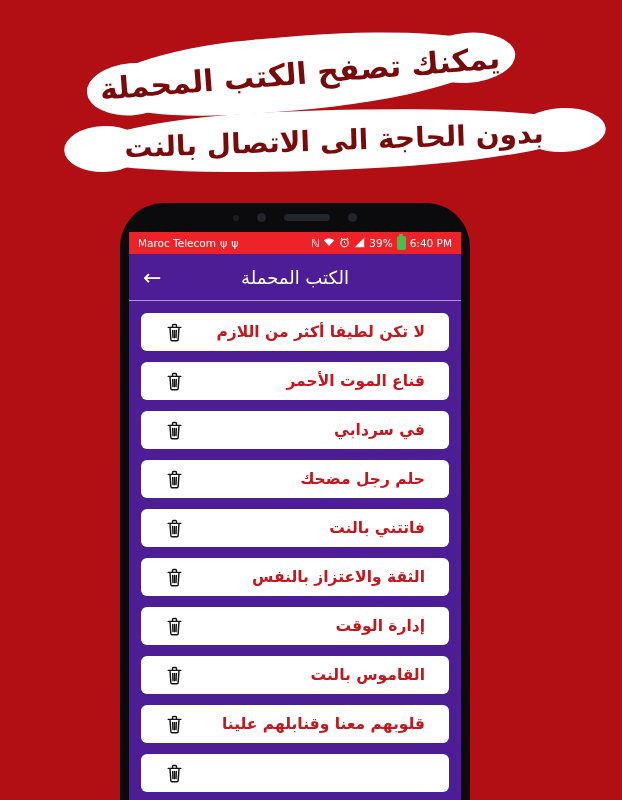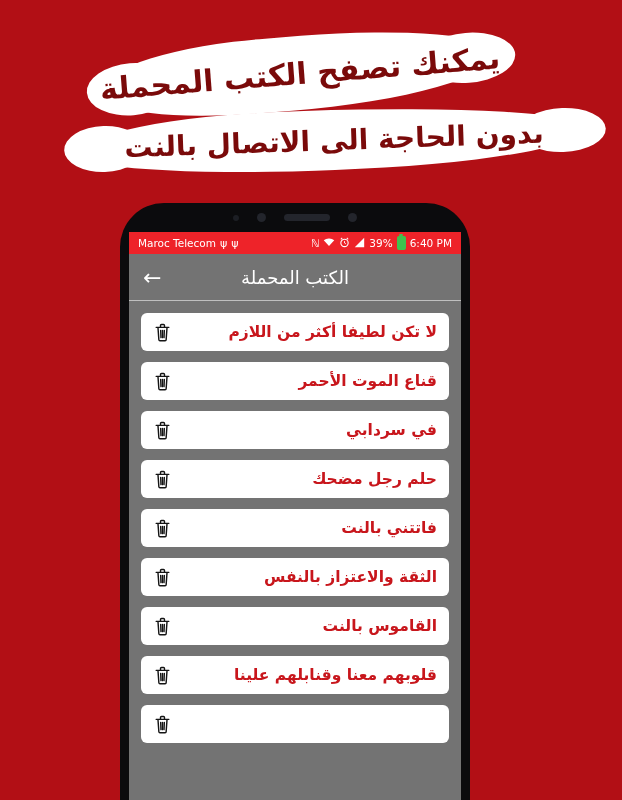--- a/index.html
+++ b/index.html
@@ -41,21 +41,21 @@
     background:#0b0b0d;border-radius:44px 44px 0 0;
     padding:0 9px;box-sizing:border-box;
   }
   .bezel-top{
     height:29px;display:flex;align-items:center;justify-content:center;gap:18px;position:relative;
   }
   .pdot{width:9px;height:9px;border-radius:50%;background:#23252c;display:inline-block;}
   .pdot.small{width:6px;height:6px;background:#1c1e24;}
   .speaker{width:46px;height:7px;border-radius:4px;background:#23252c;display:inline-block;}
   
-  .screen{background:#737373;height:568px;overflow:hidden;}
+  .screen{background:#4c1d95;height:568px;overflow:hidden;}
   .status-bar{
     height:22px;background:#ee2329;color:#fff;font-size:10.5px;
     display:flex;align-items:center;justify-content:space-between;padding:0 9px;
   }
   .sb-left,.sb-right{display:flex;align-items:center;gap:4px;}
   .sb-left .usb{font-size:11px;}
   .battery{
     width:9px;height:14px;background:#3fc24e;border-radius:2px;position:relative;display:inline-block;
   }
   .battery::before{
@@ -65,21 +65,21 @@
     height:46px;display:flex;align-items:center;padding:0 14px;
     border-bottom:1px solid rgba(255,255,255,.55);
   }
   .back{color:#fff;font-size:22px;width:40px;cursor:pointer;}
   .app-title{flex:1;text-align:center;color:#fff;font-weight:normal;font-size:18px;direction:rtl;}
   .back-spacer{width:40px;}
   
   .book-list{padding:12px 12px 0 12px;}
   .row{
     background:#fff;border-radius:6px;height:38px;margin-bottom:11px;
-    display:flex;align-items:center;padding:0 10px;box-sizing:border-box;
+    display:flex;align-items:center;padding:0 22px;box-sizing:border-box;
   }
   .trash{width:22px;display:flex;align-items:center;justify-content:center;cursor:pointer;}
   .book-title{
     flex:1;direction:rtl;text-align:left;unicode-bidi:plaintext;
     color:#c8161c;font-weight:bold;font-size:15.5px;white-space:nowrap;
   }
   
   .row .book-title{text-align:right;padding-right:2px;}
 </style>
 </head>
@@ -230,20 +230,35 @@
                 <path d="M6.3 6.8l1.1 15.4c.1.8.7 1.3 1.4 1.3h6.4c.8 0 1.4-.5 1.4-1.3l1.1-15.4"></path>
                 <path d="M9.7 10.5l.4 9"></path>
                 <path d="M14.3 10.5l-.4 9"></path>
                 <path d="M12 10.5v9"></path>
               </g>
             </svg>
         </span>
         <span class="book-title">الثقة والاعتزاز بالنفس</span>
       </div>
 
+      <div class="row">
+        <span class="trash">
+          <svg viewBox="0 0 24 26" width="19" height="21">
+              <g fill="none" stroke="#141414" stroke-width="1.8" stroke-linecap="round">
+                <path d="M4 6.5h16"></path>
+                <path d="M9.5 6V4.2c0-.7.5-1.2 1.2-1.2h2.6c.7 0 1.2.5 1.2 1.2V6"></path>
+                <path d="M6.3 6.8l1.1 15.4c.1.8.7 1.3 1.4 1.3h6.4c.8 0 1.4-.5 1.4-1.3l1.1-15.4"></path>
+                <path d="M9.7 10.5l.4 9"></path>
+                <path d="M14.3 10.5l-.4 9"></path>
+                <path d="M12 10.5v9"></path>
+              </g>
+            </svg>
+        </span>
+        <span class="book-title">إدارة الوقت</span>
+      </div>
 
       <div class="row">
         <span class="trash">
           <svg viewBox="0 0 24 26" width="19" height="21">
               <g fill="none" stroke="#141414" stroke-width="1.8" stroke-linecap="round">
                 <path d="M4 6.5h16"></path>
                 <path d="M9.5 6V4.2c0-.7.5-1.2 1.2-1.2h2.6c.7 0 1.2.5 1.2 1.2V6"></path>
                 <path d="M6.3 6.8l1.1 15.4c.1.8.7 1.3 1.4 1.3h6.4c.8 0 1.4-.5 1.4-1.3l1.1-15.4"></path>
                 <path d="M9.7 10.5l.4 9"></path>
                 <path d="M14.3 10.5l-.4 9"></path>

